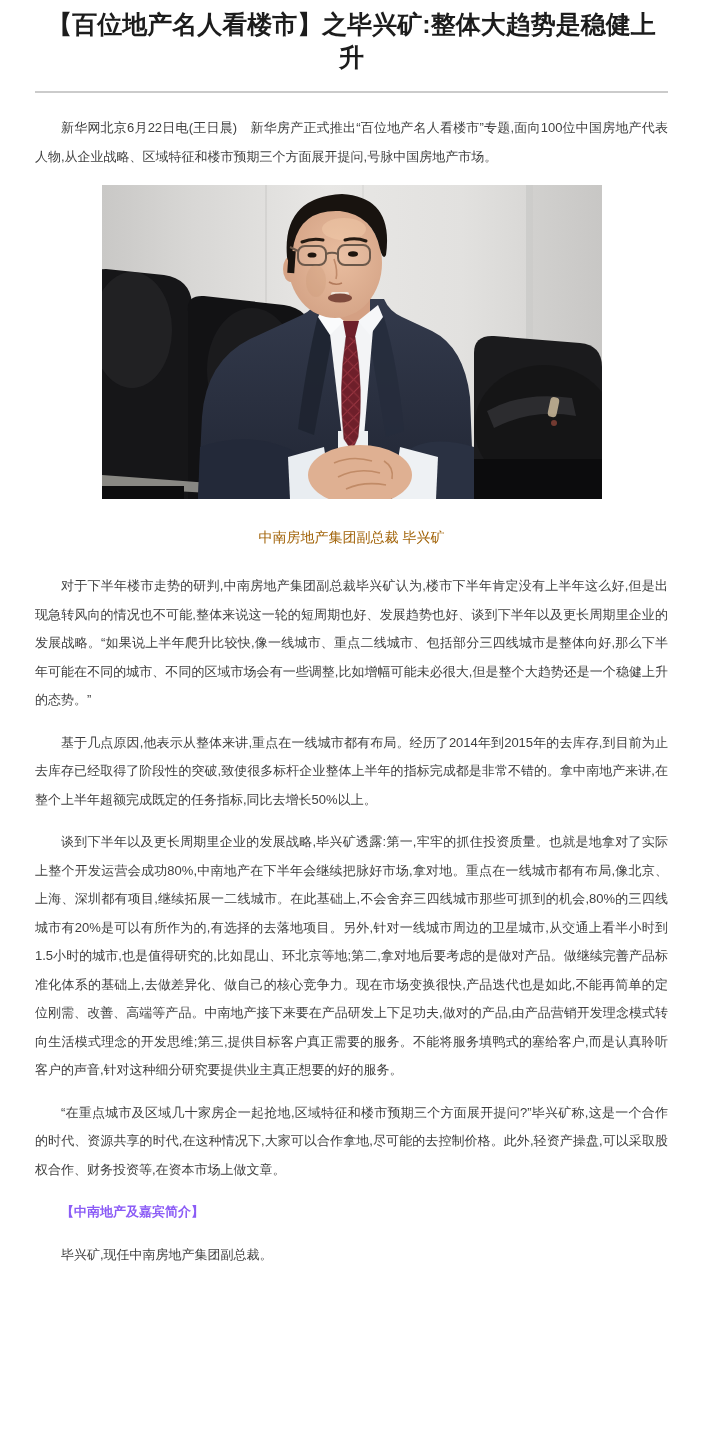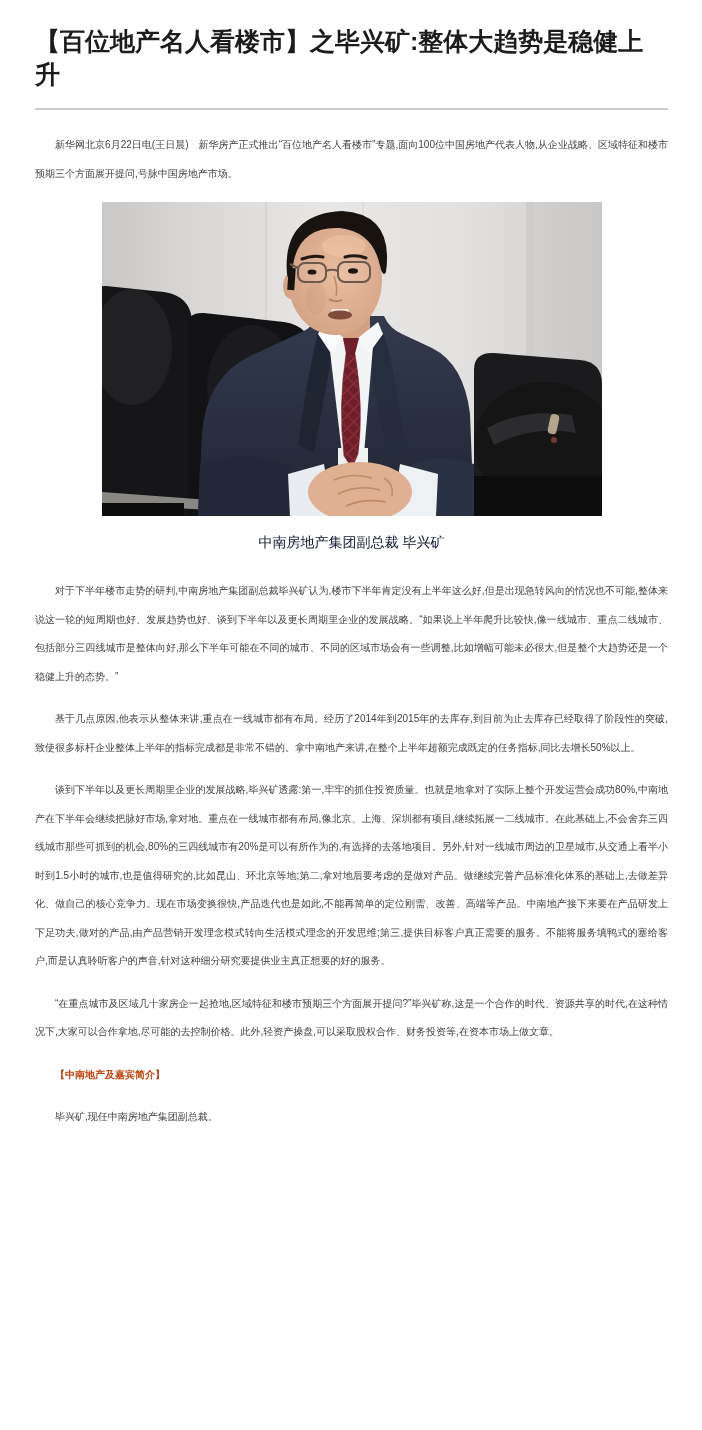--- a/index.html
+++ b/index.html
@@ -11,64 +11,65 @@
     width: 702px;
     height: 1430px;
     overflow: hidden;
     font-family: "Liberation Sans", "DejaVu Sans", sans-serif;
   }
   .page {
     padding: 0 34px 0 35px;
   }
   .article-title {
     margin: 0;
-    padding-top: 25px;
+    padding-top: 8px;
     font-size: 25px;
     line-height: 33px;
     font-weight: bold;
+    text-align: center;
     color: #1c1c1c;
   }
   .title-divider {
     border: none;
     border-top: 2px solid #cbcbcb;
     margin: 17px 0 0 0;
   }
   p.body-par {
-    font-size: 10px;
+    font-size: 13px;
     line-height: 28.5px;
     color: #3f3f3f;
     text-align: justify;
     text-indent: 2em;
     margin: 0 0 14px 0;
   }
   p.first-par {
     margin-top: 21px;
   }
   p.section-heading {
     font-weight: bold;
-    color: #c2410c;
+    color: #8b5cf6;
     margin-bottom: 14px;
   }
   figure.photo-figure {
     margin: 0 0 25px 0;
     padding: 0;
   }
   .photo-frame {
     width: 500px;
     height: 314px;
     margin: 0 auto;
     overflow: hidden;
     background: #dddcda;
   }
   figcaption.photo-caption {
     text-align: center;
     font-size: 14px;
     line-height: 20px;
-    color: #0f172a;
-    margin-top: 16px;
+    color: #a16207;
+    margin-top: 28px;
   }
 </style>
 </head>
 <body>
 
 <div class="page">
 
   <h1 class="article-title">【百位地产名人看楼市】之毕兴矿:整体大趋势是稳健上升</h1>
 
   <hr class="title-divider">

